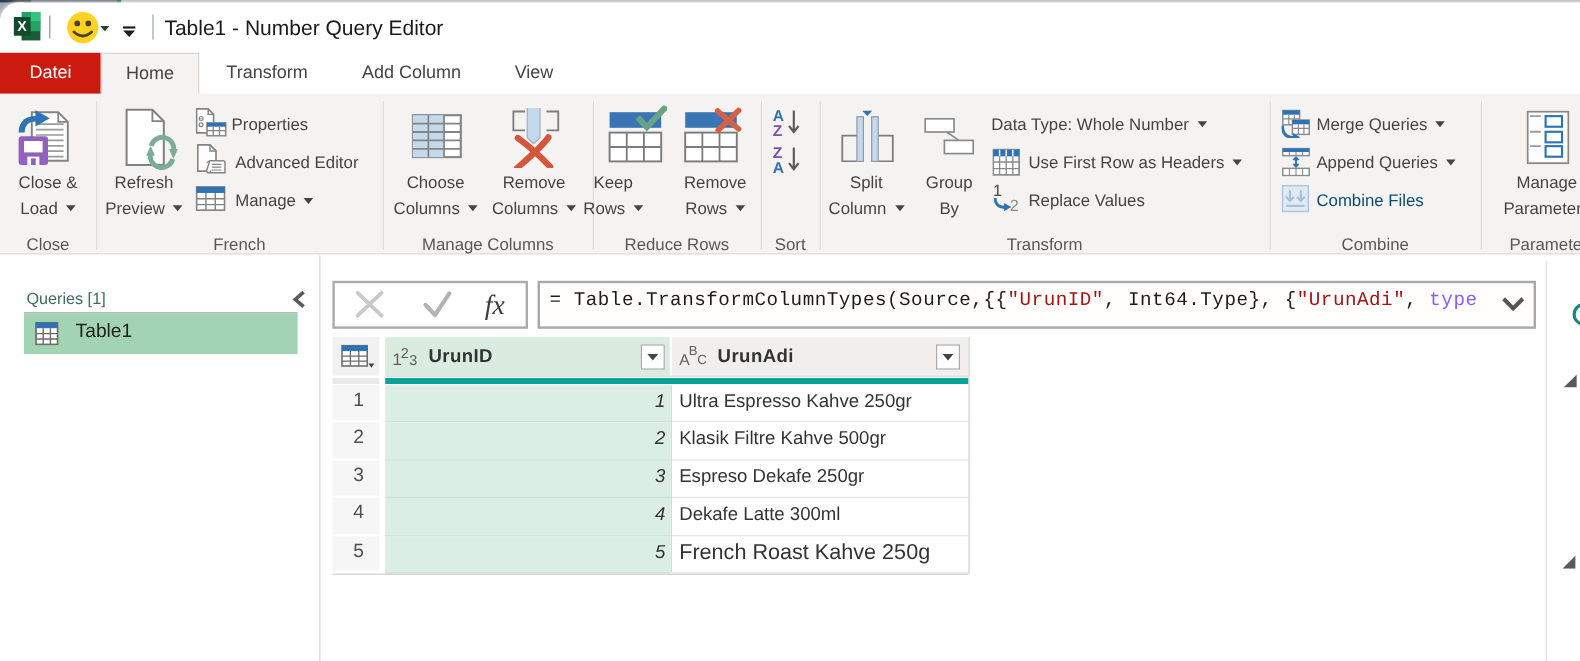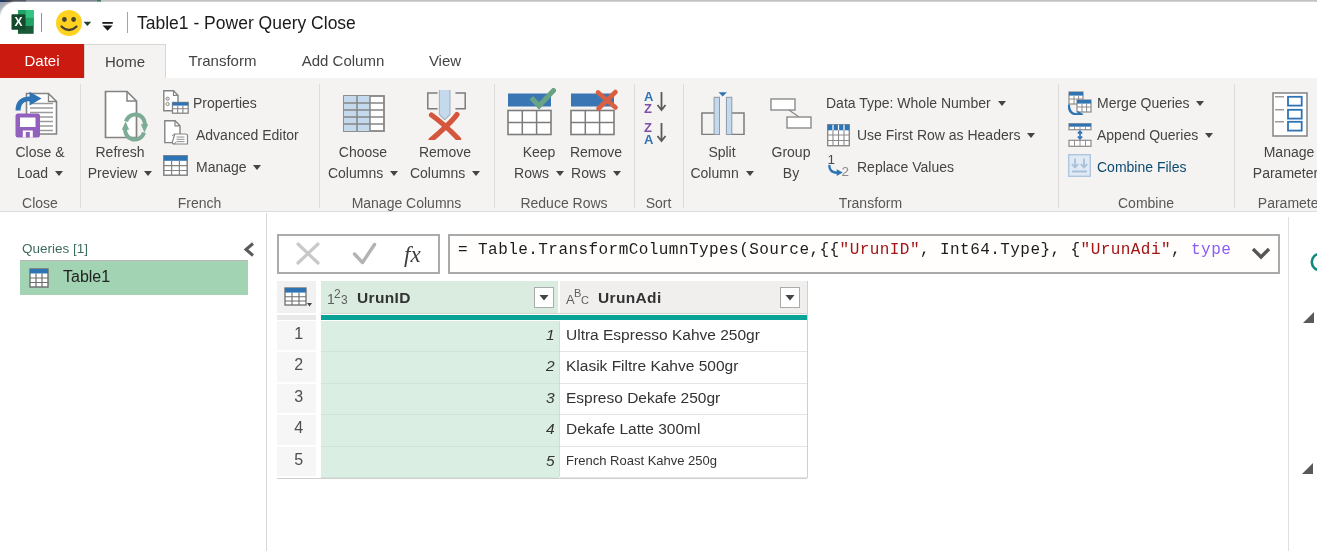--- a/index.html
+++ b/index.html
@@ -34,21 +34,21 @@
 <svg class="a" style="left:55px;top:9px" width="60" height="28" viewBox="0 0 60 28">
   <circle cx="14" cy="14" r="13" fill="#ffd21f"></circle>
   <circle cx="9.4" cy="10.5" r="2.4" fill="#4a4230"></circle>
   <circle cx="18.6" cy="10.5" r="2.4" fill="#4a4230"></circle>
   <path d="M6.5 17.5 Q14 24.5 21.5 17.5" fill="none" stroke="#4a4230" stroke-width="2.2" stroke-linecap="round"></path>
   <path d="M28.6 12.7 l7.6 0 l-3.8 4.3 z" fill="#24402f"></path>
   <path d="M47.6 16.5 l10 0 l-5 5.3 z" fill="#1c1c1c"></path>
   <rect x="47.4" y="13" width="10.4" height="1.8" fill="#1c1c1c"></rect>
 </svg>
 <div class="a" style="left:127px;top:12px;width:1px;height:21px;background:#8fae9e"></div>
-<div class="a" style="left:137px;top:13px;font-size:17.5px;color:#1a1a1a">Table1 - Power Query Close</div>
+<div class="a" style="left:137px;top:13px;font-size:17.5px;color:#1a1a1a">Table1 - Number Query Editor</div>
 
 <div class="a" style="left:0;top:44px;width:1317px;height:34px;background:#fff"></div>
 <div class="tab" style="left:0;width:84px;background:#cb1a0f;color:#fff">Datei</div>
 <div class="tab" style="left:84px;width:82px;background:#f5f3f2;border:1px solid #d8d6d4;border-bottom:none;box-sizing:border-box">Home</div>
 <div class="tab" style="left:180px;width:85px">Transform</div>
 <div class="tab" style="left:290px;width:106px">Add Column</div>
 <div class="tab" style="left:420px;width:50px">View</div>
 
 <div class="a" style="left:0;top:78px;width:1317px;height:134px;background:#f5f3f2;border-bottom:1px solid #dcdcdc;box-sizing:border-box"></div>
 <div class="vsep" style="left:80px"></div>
@@ -199,21 +199,21 @@
   <rect x="16" y="4.8" width="13.7" height="8.8" fill="#fff" stroke="#2e74b5" stroke-width="1.8"></rect>
   <rect x="16" y="17.8" width="13.7" height="8.8" fill="#fff" stroke="#2e74b5" stroke-width="1.8"></rect>
   <rect x="16" y="29.8" width="13.7" height="8.8" fill="#fff" stroke="#2e74b5" stroke-width="1.8"></rect>
   <path d="M3 4.8 H12 M3 17.8 H12 M3 29.8 H12" stroke="#9b9b9b" stroke-width="1.6"></path>
 </svg>
 
 <div class="biglbl" style="left:-5px">Close &amp;<br>Load <span class="car"></span></div>
 <div class="biglbl" style="left:75px">Refresh<br>Preview <span class="car"></span></div>
 <div class="biglbl" style="left:318px">Choose<br>Columns <span class="car"></span></div>
 <div class="biglbl" style="left:400px">Remove<br>Columns <span class="car"></span></div>
-<div class="biglbl" style="left:494px">Keep<br>Rows <span class="car"></span></div>
+<div class="biglbl" style="left:466px">Keep<br>Rows <span class="car"></span></div>
 <div class="biglbl" style="left:551px">Remove<br>Rows <span class="car"></span></div>
 <div class="biglbl" style="left:677px">Split<br>Column <span class="car"></span></div>
 <div class="biglbl" style="left:746px">Group<br>By</div>
 <div class="biglbl" style="left:1244px">Manage<br>Parameters</div>
 
 <div class="smalltxt" style="left:193px;top:95px">Properties</div>
 <div class="smalltxt" style="left:196px;top:127px">Advanced Editor</div>
 <div class="smalltxt" style="left:196px;top:159px">Manage <span class="car"></span></div>
 <div class="smalltxt" style="left:826px;top:95px">Data Type: Whole Number <span class="car"></span></div>
 <div class="smalltxt" style="left:857px;top:127px">Use First Row as Headers <span class="car"></span></div>
@@ -298,21 +298,21 @@
 <div class="a" style="left:320.5px;top:352.4px;width:238.5px;height:31.4px;background:#dbeee4;border-bottom:1px solid #cfe3d6;box-sizing:border-box;text-align:right;line-height:27px;font-size:15.5px;font-style:italic;color:#333;padding-right:4.5px"><span style="position:relative;left:0">2</span></div>
 <div class="a" style="left:560px;top:352.4px;width:246.5px;height:31.4px;background:#fff;border-bottom:1px solid #e4e4e4;box-sizing:border-box;line-height:27px;font-size:15.5px;color:#333;padding-left:6px">Klasik Filtre Kahve 500gr</div>
 <div class="a" style="left:277px;top:383.8px;width:38.5px;height:29.4px;background:#f6f6f6;text-align:center;line-height:26px;font-size:16px;color:#4f4f4f;padding-left:5px;box-sizing:border-box">3</div>
 <div class="a" style="left:320.5px;top:383.8px;width:238.5px;height:31.4px;background:#dbeee4;border-bottom:1px solid #cfe3d6;box-sizing:border-box;text-align:right;line-height:27px;font-size:15.5px;font-style:italic;color:#333;padding-right:4.5px"><span style="position:relative;left:0">3</span></div>
 <div class="a" style="left:560px;top:383.8px;width:246.5px;height:31.4px;background:#fff;border-bottom:1px solid #e4e4e4;box-sizing:border-box;line-height:27px;font-size:15.5px;color:#333;padding-left:6px">Espreso Dekafe 250gr</div>
 <div class="a" style="left:277px;top:415.2px;width:38.5px;height:29.4px;background:#f6f6f6;text-align:center;line-height:26px;font-size:16px;color:#4f4f4f;padding-left:5px;box-sizing:border-box">4</div>
 <div class="a" style="left:320.5px;top:415.2px;width:238.5px;height:31.4px;background:#dbeee4;border-bottom:1px solid #cfe3d6;box-sizing:border-box;text-align:right;line-height:27px;font-size:15.5px;font-style:italic;color:#333;padding-right:4.5px"><span style="position:relative;left:0">4</span></div>
 <div class="a" style="left:560px;top:415.2px;width:246.5px;height:31.4px;background:#fff;border-bottom:1px solid #e4e4e4;box-sizing:border-box;line-height:27px;font-size:15.5px;color:#333;padding-left:6px">Dekafe Latte 300ml</div>
 <div class="a" style="left:277px;top:446.6px;width:38.5px;height:29.4px;background:#f6f6f6;text-align:center;line-height:26px;font-size:16px;color:#4f4f4f;padding-left:5px;box-sizing:border-box">5</div>
 <div class="a" style="left:320.5px;top:446.6px;width:238.5px;height:31.4px;background:#dbeee4;border-bottom:1px solid #cfe3d6;box-sizing:border-box;text-align:right;line-height:27px;font-size:15.5px;font-style:italic;color:#333;padding-right:4.5px"><span style="position:relative;left:0">5</span></div>
-<div class="a" style="left:560px;top:446.6px;width:246.5px;height:31.4px;background:#fff;border-bottom:1px solid #e4e4e4;box-sizing:border-box;line-height:27px;font-size:13px;color:#333;padding-left:6px">French Roast Kahve 250g</div>
+<div class="a" style="left:560px;top:446.6px;width:246.5px;height:31.4px;background:#fff;border-bottom:1px solid #e4e4e4;box-sizing:border-box;line-height:27px;font-size:18px;color:#333;padding-left:6px">French Roast Kahve 250g</div>
 
 <div class="a" style="left:806.5px;top:281px;width:1px;height:197px;background:#cfcfcf"></div>
 <div class="a" style="left:277px;top:477.5px;width:530px;height:1px;background:#cfcfcf"></div>
 <div class="a" style="left:559px;top:321px;width:1px;height:156px;background:#d9d9d9"></div>
 
 <div class="a" style="left:1288px;top:217px;width:1px;height:334px;background:#e0e0e0"></div>
 <svg class="a" style="left:1308px;top:251px" width="9" height="22" viewBox="0 0 9 22">
   <circle cx="12" cy="11" r="8.2" fill="none" stroke="#12897b" stroke-width="2.6"></circle>
 </svg>
 <svg class="a" style="left:1303px;top:312px" width="11" height="11" viewBox="0 0 11 11">

